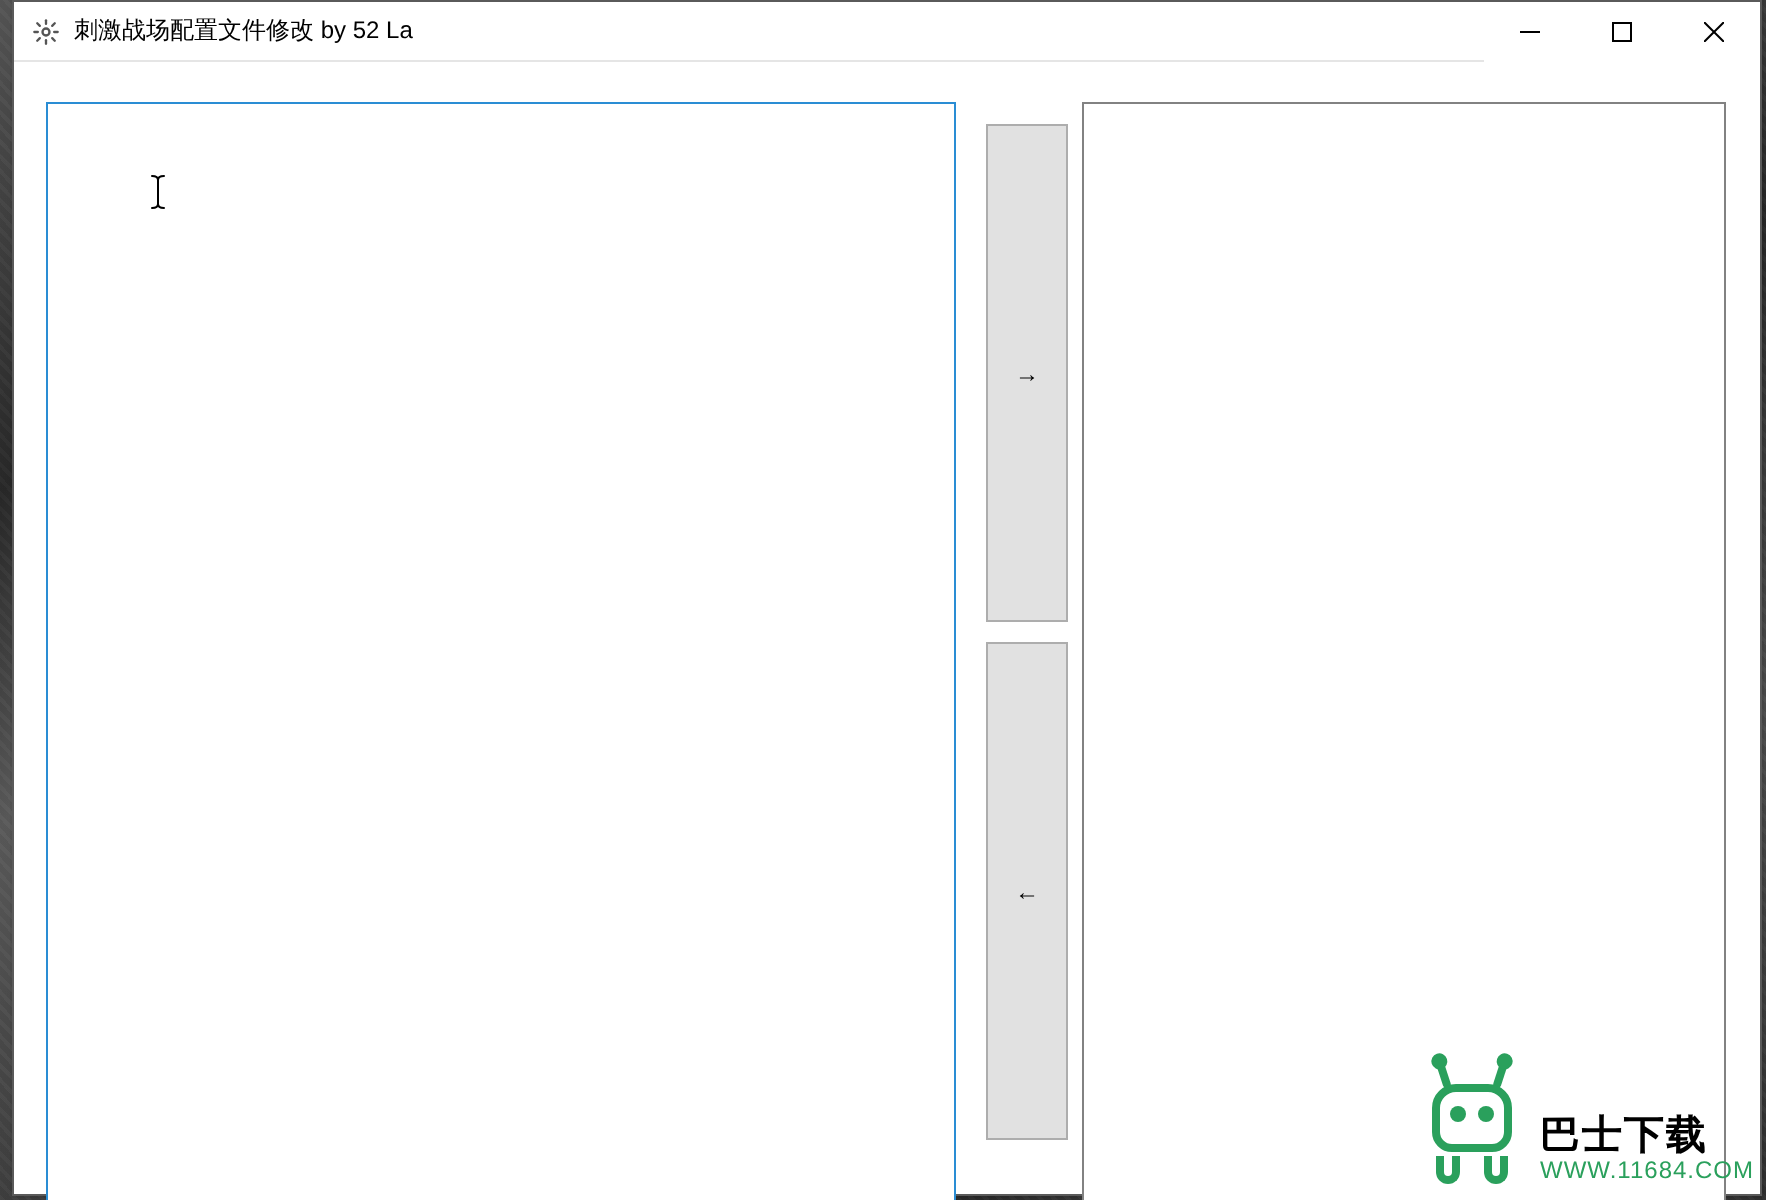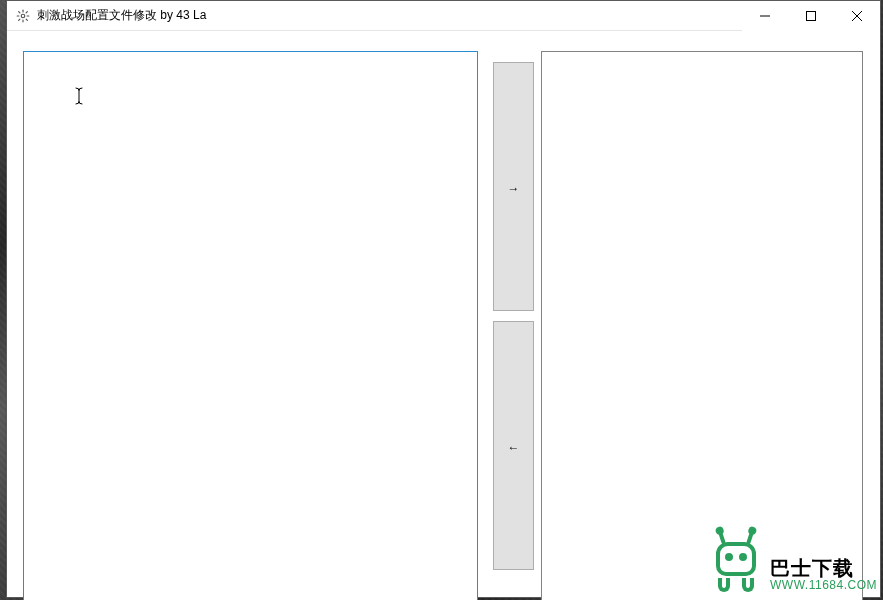--- a/index.html
+++ b/index.html
@@ -143,21 +143,21 @@
             <line x1="12" y1="19" x2="12" y2="22"></line>
           <line x1="2" y1="12" x2="5" y2="12"></line>
             <line x1="19" y1="12" x2="22" y2="12"></line>
           <line x1="4.5" y1="4.5" x2="6.7" y2="6.7"></line>
             <line x1="17.3" y1="17.3" x2="19.5" y2="19.5"></line>
           <line x1="4.5" y1="19.5" x2="6.7" y2="17.3"></line>
             <line x1="17.3" y1="6.7" x2="19.5" y2="4.5"></line>
         </g>
       </svg>
     </span>
-    <span class="title-text">刺激战场配置文件修改  by 43 La</span>
+    <span class="title-text">刺激战场配置文件修改  by 52 La</span>
 
     <div class="win-controls">
       <div class="win-btn">
         <svg width="10" height="10" viewBox="0 0 10 10">
             <line x1="0" y1="5" x2="10" y2="5" stroke-width="1"></line>
           </svg>
       </div>
       <div class="win-btn">
         <svg width="10" height="10" viewBox="0 0 10 10">
             <rect x="0.5" y="0.5" width="9" height="9" fill="none" stroke-width="1"></rect>

